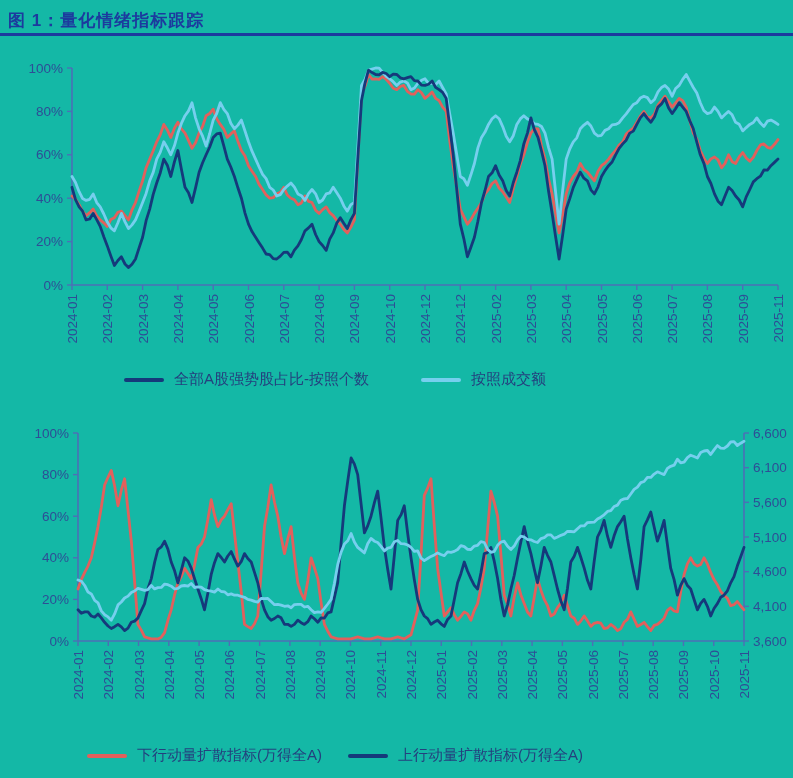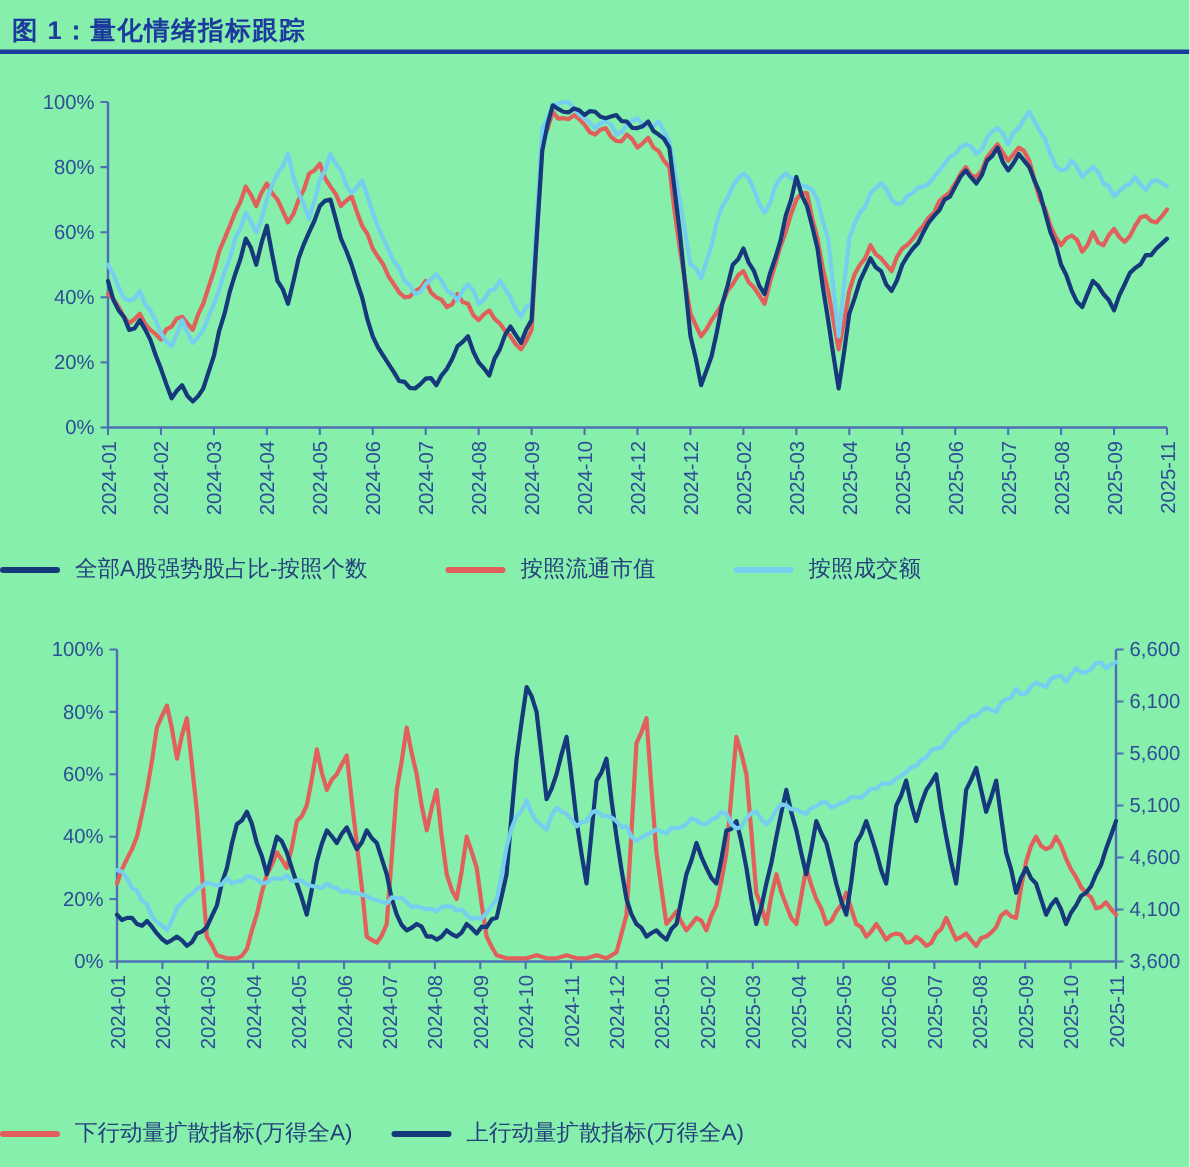--- a/index.html
+++ b/index.html
@@ -1,24 +1,24 @@
 <!DOCTYPE html>
 <html><head>
 <meta charset="utf-8">
 <style>
   html,body{margin:0;padding:0;background:#ffffff;}
-  .page{position:relative;width:793px;height:778px;background:#86efac;overflow:hidden;
+  .page{position:relative;width:793px;height:778px;background:#14b8a6;overflow:hidden;
         font-family:"Liberation Sans","DejaVu Sans",sans-serif;}
   .fig-title{position:absolute;left:8px;top:9px;font-size:17px;font-weight:bold;
              color:#1C3A9E;letter-spacing:1px;white-space:nowrap;}
   .fig-rule{position:absolute;left:0;top:33px;width:793px;height:3px;background:#1C3A9E;}
   .chart-svg{position:absolute;left:0;}
   #chart1{top:48px;}
   #chart2{top:418px;}
-  .legend{position:absolute;left:0;width:670px;display:flex;
+  .legend{position:absolute;left:0;width:670px;display:flex;justify-content:center;
           align-items:center;}
   #legend1{top:370px;gap:52px;}
   #legend2{top:746px;gap:26px;}
   .legend-item{display:flex;align-items:center;gap:10px;}
   .legend-swatch{width:40px;height:4px;border-radius:2px;flex:0 0 auto;}
   .legend-label{font-size:15px;color:#24407E;white-space:nowrap;}
   text.tick{font-family:"Liberation Sans","DejaVu Sans",sans-serif;font-size:13.5px;fill:#2E4D96;}
 </style>
 </head>
 <body>
@@ -86,24 +86,20 @@
       <text x="783" y="246" text-anchor="end" class="tick" transform="rotate(-90 783 246)">2025-11</text>
       <polyline points="72.0,148.0 75.5,151.2 79.1,156.7 82.6,163.3 86.1,167.6 89.7,164.7 93.2,161.1 96.7,168.0 100.2,171.9 103.8,174.8 107.3,178.4 110.8,171.6 114.4,169.7 117.9,164.3 121.4,163.2 125.0,167.7 128.5,171.9 132.0,161.8 135.5,154.5 139.1,143.2 142.6,132.8 146.1,119.7 149.7,111.1 153.2,102.7 156.7,93.8 160.3,86.6 163.8,76.4 167.3,81.9 170.8,89.4 174.4,80.3 177.9,74.3 181.4,80.8 185.0,85.1 188.5,92.6 192.0,100.3 195.6,94.6 199.1,85.1 202.6,78.4 206.1,67.7 209.7,65.5 213.2,61.2 216.7,70.8 220.3,76.4 223.8,81.3 227.3,89.4 230.8,85.9 234.4,82.9 237.9,93.2 241.4,102.5 245.0,108.1 248.5,117.7 252.0,123.2 255.6,128.5 259.1,136.4 262.6,141.5 266.1,146.9 269.7,150.2 273.2,149.7 276.7,145.9 280.3,144.3 283.8,139.3 287.3,147.0 290.9,150.2 294.4,151.8 297.9,156.7 301.4,154.9 305.0,148.0 308.5,153.4 312.0,154.5 315.6,162.2 319.1,165.4 322.6,161.6 326.2,158.9 329.7,164.6 333.2,167.6 336.8,172.5 340.3,176.2 343.8,181.5 347.3,184.9 350.9,179.1 354.4,171.9 357.9,108.9 361.5,46.0 365.0,38.0 368.5,26.5 372.1,31.1 375.6,30.8 379.1,31.4 382.6,28.7 386.2,31.4 389.7,35.2 393.2,40.2 396.8,41.7 400.3,38.5 403.8,37.4 407.4,43.3 410.9,46.0 414.4,46.2 417.9,41.7 421.5,44.8 425.0,50.4 428.5,47.5 432.1,43.9 435.6,50.3 439.1,52.6 442.6,59.1 446.2,63.4 449.7,92.6 453.2,117.7 456.8,140.0 460.3,161.1 463.8,168.7 467.4,176.2 470.9,171.6 474.4,165.4 477.9,160.3 481.5,154.5 485.0,145.8 488.5,141.5 492.1,135.5 495.6,132.8 499.1,140.1 502.7,143.7 506.2,149.0 509.7,154.5 513.3,140.3 516.8,128.5 520.3,116.2 523.8,106.8 527.4,94.6 530.9,85.1 534.4,80.7 538.0,80.8 541.5,97.8 545.0,111.1 548.5,130.8 552.1,145.9 555.6,165.4 559.1,184.9 562.7,166.6 566.2,145.9 569.7,134.9 573.3,128.5 576.8,124.2 580.3,115.5 583.9,121.6 587.4,124.2 590.9,128.5 594.4,132.8 598.0,123.2 601.5,117.7 605.0,115.2 608.6,111.1 612.1,106.4 615.6,102.5 619.1,97.0 622.7,93.8 626.2,86.0 629.7,82.9 633.3,80.1 636.8,74.3 640.3,68.1 643.9,63.4 647.4,69.0 650.9,69.9 654.5,65.8 658.0,56.9 661.5,52.6 665.0,48.2 668.6,53.9 672.1,59.1 675.6,54.9 679.2,50.4 682.7,52.6 686.2,59.1 689.8,72.6 693.3,85.1 696.8,91.2 700.3,102.5 703.9,110.2 707.4,115.5 710.9,110.9 714.5,109.0 718.0,111.9 721.5,119.8 725.0,115.4 728.6,106.8 732.1,113.7 735.6,115.5 739.2,108.8 742.7,104.6 746.2,110.0 749.8,113.3 753.3,109.4 756.8,102.5 760.4,96.9 763.9,95.9 767.4,99.3 770.9,100.3 774.5,96.3 778.0,91.6" fill="none" stroke="#E2605C" stroke-width="2.8" stroke-linejoin="round" stroke-linecap="round"></polyline>
       <polyline points="72.0,128.5 75.5,134.5 79.1,143.7 82.6,150.5 86.1,152.4 89.7,151.3 93.2,145.9 96.7,154.6 100.2,158.9 103.8,166.0 107.3,174.1 110.8,179.8 114.4,182.8 117.9,174.7 121.4,165.4 125.0,173.9 128.5,180.6 132.0,176.9 135.5,171.9 139.1,163.2 142.6,154.5 146.1,145.4 149.7,132.8 153.2,124.4 156.7,111.1 160.3,104.1 163.8,93.8 167.3,99.8 170.8,106.8 174.4,97.8 177.9,85.1 181.4,75.4 185.0,67.7 188.5,62.9 192.0,54.7 195.6,70.1 199.1,80.8 202.6,88.2 206.1,98.1 209.7,85.5 213.2,72.1 216.7,65.5 220.3,54.7 223.8,61.3 227.3,65.6 230.8,75.3 234.4,80.8 237.9,77.1 241.4,72.1 245.0,83.0 248.5,93.8 252.0,103.2 255.6,111.1 259.1,119.0 262.6,126.3 266.1,130.6 269.7,139.3 273.2,142.0 276.7,148.0 280.3,146.6 283.8,141.5 287.3,138.1 290.9,135.0 294.4,139.2 297.9,145.9 301.4,147.7 305.0,152.4 308.5,145.6 312.0,141.5 315.6,145.8 319.1,154.5 322.6,152.0 326.2,145.9 329.7,144.9 333.2,139.3 336.8,144.8 340.3,150.2 343.8,157.9 347.3,163.2 350.9,156.6 354.4,154.5 357.9,98.1 361.5,37.4 365.0,31.5 368.5,22.2 372.1,21.1 375.6,20.0 379.1,20.1 382.6,24.3 386.2,28.4 389.7,30.8 393.2,33.7 396.8,37.4 400.3,34.1 403.8,33.0 407.4,35.0 410.9,41.7 414.4,40.0 417.9,35.2 421.5,32.3 425.0,30.8 428.5,35.4 432.1,35.2 435.6,36.5 439.1,33.0 442.6,39.5 446.2,46.0 449.7,65.8 453.2,85.1 456.8,107.0 460.3,128.5 463.8,130.7 467.4,137.2 470.9,126.8 474.4,115.5 477.9,99.9 481.5,89.4 485.0,84.1 488.5,76.4 492.1,70.7 495.6,67.7 499.1,70.7 502.7,78.6 506.2,88.2 509.7,93.8 513.3,87.7 516.8,76.4 520.3,70.9 523.8,67.7 527.4,70.9 530.9,72.1 534.4,75.8 538.0,76.4 541.5,78.5 545.0,85.1 548.5,99.3 552.1,111.1 555.6,144.0 559.1,176.2 562.7,142.1 566.2,111.1 569.7,101.0 573.3,93.8 576.8,89.8 580.3,80.8 583.9,77.1 587.4,74.3 590.9,78.0 594.4,85.1 598.0,88.0 601.5,87.3 605.0,82.4 608.6,80.8 612.1,76.9 615.6,76.4 619.1,74.7 622.7,69.9 626.2,65.9 629.7,61.2 633.3,56.5 636.8,54.7 640.3,50.1 643.9,48.2 647.4,49.6 650.9,54.7 654.5,51.5 658.0,43.9 661.5,39.5 665.0,37.4 668.6,41.0 672.1,48.2 675.6,40.5 679.2,37.4 682.7,31.4 686.2,26.5 689.8,33.1 693.3,39.5 696.8,45.0 700.3,54.7 703.9,62.7 707.4,65.6 710.9,64.5 714.5,59.1 718.0,63.4 721.5,69.9 725.0,66.5 728.6,63.4 732.1,66.8 735.6,74.3 739.2,76.3 742.7,82.9 746.2,79.6 749.8,76.4 753.3,74.5 756.8,69.9 760.4,75.1 763.9,78.6 767.4,73.2 770.9,72.1 774.5,74.0 778.0,76.4" fill="none" stroke="#76CFEE" stroke-width="2.8" stroke-linejoin="round" stroke-linecap="round"></polyline>
       <polyline points="72.0,139.3 75.5,151.7 79.1,158.9 82.6,163.2 86.1,171.9 89.7,171.0 93.2,165.4 96.7,171.6 100.2,178.4 103.8,188.8 107.3,197.9 110.8,207.9 114.4,217.5 117.9,212.5 121.4,208.8 125.0,216.0 128.5,219.6 132.0,216.2 135.5,211.0 139.1,199.9 142.6,189.3 146.1,172.7 149.7,161.1 153.2,146.4 156.7,135.0 160.3,124.7 163.8,111.1 167.3,117.2 170.8,128.5 174.4,113.8 177.9,102.5 181.4,121.2 185.0,139.3 188.5,144.7 192.0,154.5 195.6,139.7 199.1,124.2 202.6,114.7 206.1,106.8 209.7,99.0 213.2,89.4 216.7,85.9 220.3,85.1 223.8,97.8 227.3,111.1 230.8,119.0 234.4,128.5 237.9,139.8 241.4,150.2 245.0,165.1 248.5,176.2 252.0,183.6 255.6,189.3 259.1,194.7 262.6,200.1 266.1,206.0 269.7,206.6 273.2,210.6 276.7,211.0 280.3,208.1 283.8,204.4 287.3,204.1 290.9,208.8 294.4,202.2 297.9,197.9 301.4,191.5 305.0,182.8 308.5,179.9 312.0,176.2 315.6,186.5 319.1,193.6 322.6,197.5 326.2,202.3 329.7,191.1 333.2,184.9 336.8,175.1 340.3,169.7 343.8,175.3 347.3,180.6 350.9,171.6 354.4,165.4 357.9,108.5 361.5,52.6 365.0,35.1 368.5,22.2 372.1,24.6 375.6,26.5 379.1,26.9 382.6,24.3 386.2,25.5 389.7,28.7 393.2,26.1 396.8,26.5 400.3,29.8 403.8,30.8 407.4,29.7 410.9,28.7 414.4,32.7 417.9,33.0 421.5,37.2 425.0,37.4 428.5,36.2 432.1,33.0 435.6,39.4 439.1,41.7 442.6,44.4 446.2,50.4 449.7,78.3 453.2,106.8 456.8,142.0 460.3,176.2 463.8,190.6 467.4,208.8 470.9,199.2 474.4,189.3 477.9,173.3 481.5,154.5 485.0,142.5 488.5,128.5 492.1,124.8 495.6,117.7 499.1,127.0 502.7,132.8 506.2,142.6 509.7,148.0 513.3,134.5 516.8,124.2 520.3,112.6 523.8,95.9 527.4,85.1 530.9,69.9 534.4,81.9 538.0,89.4 541.5,103.0 545.0,117.7 548.5,142.9 552.1,165.4 555.6,188.8 559.1,211.0 562.7,186.9 566.2,161.1 569.7,150.9 573.3,139.3 576.8,131.7 580.3,124.2 583.9,130.2 587.4,132.8 590.9,141.8 594.4,145.9 598.0,138.8 601.5,128.5 605.0,122.6 608.6,117.7 612.1,114.0 615.6,106.8 619.1,100.4 622.7,95.9 626.2,92.2 629.7,85.1 633.3,83.1 636.8,76.4 640.3,69.8 643.9,65.6 647.4,70.3 650.9,74.3 654.5,68.8 658.0,59.1 661.5,55.9 665.0,50.4 668.6,60.1 672.1,65.6 675.6,60.8 679.2,54.7 682.7,59.1 686.2,63.4 689.8,72.8 693.3,80.8 696.8,94.1 700.3,106.8 703.9,115.4 707.4,128.5 710.9,135.5 714.5,145.9 718.0,153.2 721.5,156.7 725.0,147.9 728.6,139.3 732.1,142.5 735.6,148.0 739.2,152.0 742.7,158.9 746.2,148.9 749.8,141.5 753.3,133.9 756.8,130.7 760.4,128.2 763.9,122.0 767.4,122.1 770.9,117.7 774.5,114.4 778.0,111.1" fill="none" stroke="#15397B" stroke-width="2.8" stroke-linejoin="round" stroke-linecap="round"></polyline>
     </svg>
 
   <div id="legend1" class="legend">
     <div class="legend-item">
       <span class="legend-swatch" style="background:#15397B"></span>
       <span class="legend-label">全部A股强势股占比-按照个数</span>
-    </div>
-    <div class="legend-item">
-      <span class="legend-swatch" style="background:#E2605C"></span>
-      <span class="legend-label">按照流通市值</span>
     </div>
     <div class="legend-item">
       <span class="legend-swatch" style="background:#76CFEE"></span>
       <span class="legend-label">按照成交额</span>
     </div>
   </div>
 
   <svg id="chart2" class="chart-svg" width="793" height="325">
       <line x1="78" y1="15" x2="78" y2="223" stroke="#4C6FB6" stroke-width="1.6"></line>
       <line x1="78" y1="223" x2="744" y2="223" stroke="#4C6FB6" stroke-width="1.6"></line>

